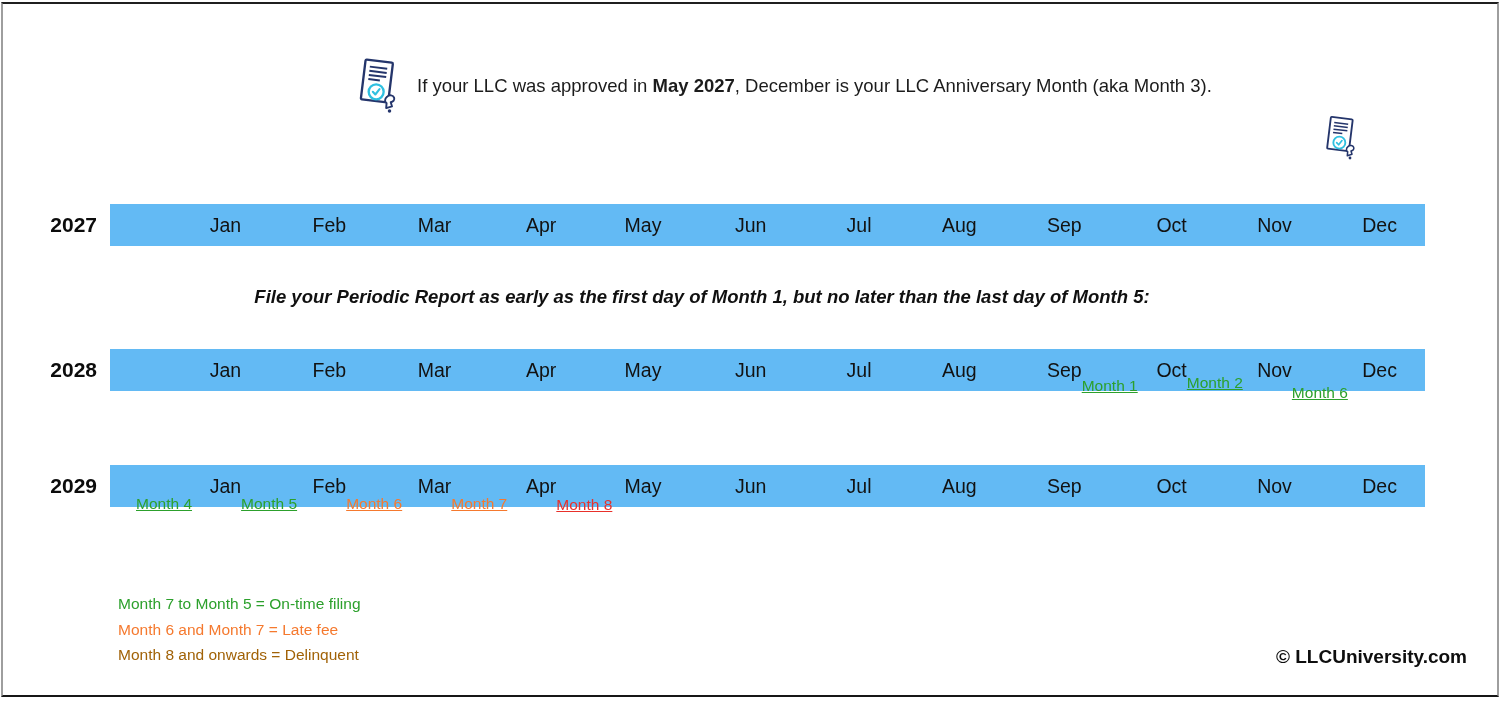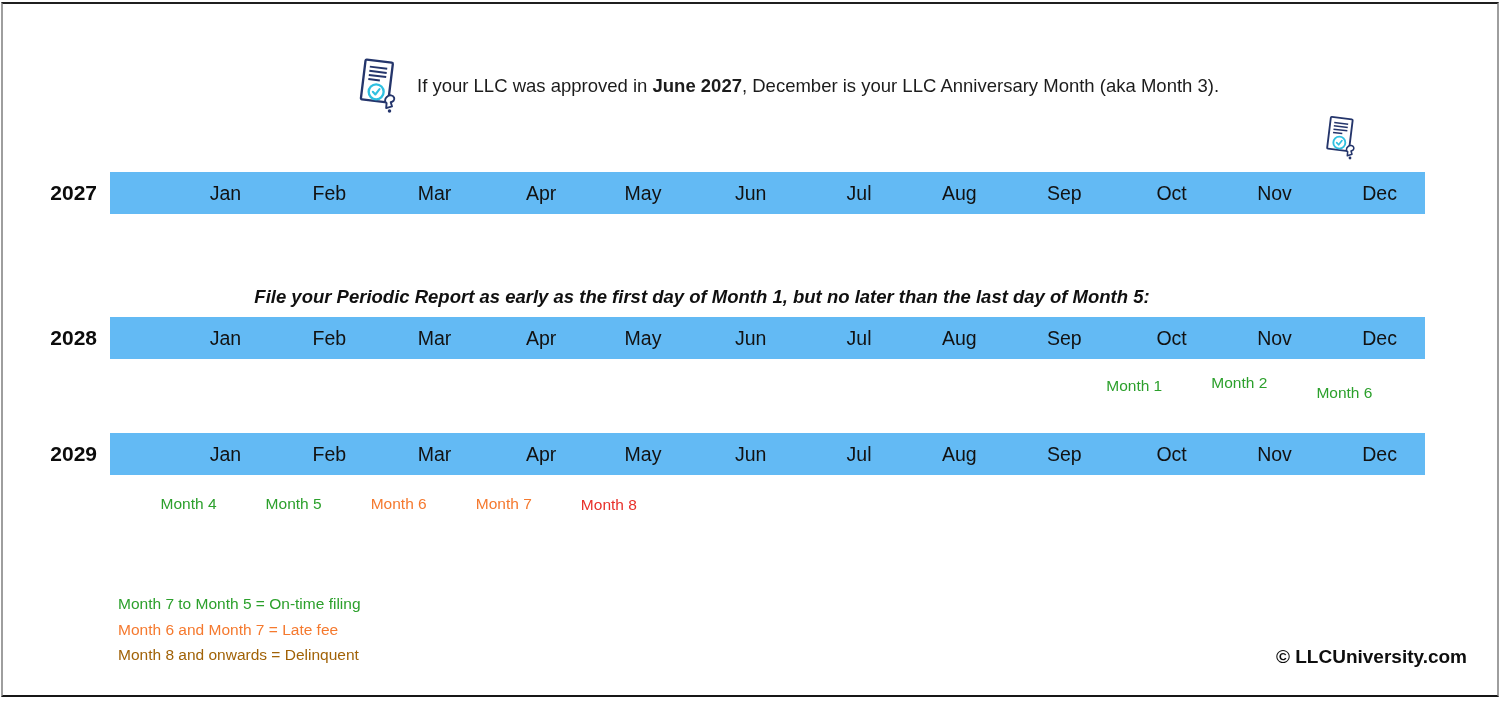--- a/index.html
+++ b/index.html
@@ -17,39 +17,39 @@
   .note-text{font-size:18.5px;color:#1c1c1c;white-space:nowrap;}
   .note-text b{font-weight:bold;}
   .icon-big{width:50px;height:64px;}
   .icon-small{position:absolute;left:1320px;top:113px;width:40px;height:50px;}
   
   .instruction{
     position:absolute;top:266px;left:0;width:1404px;text-align:center;
     font-style:italic;font-weight:bold;font-size:18.5px;color:#101010;white-space:nowrap;margin-top:20px;
   }
   
-  .year-row{position:absolute;left:0;width:1500px;height:42px;}
+  .year-row{position:absolute;left:0;width:1500px;height:42px;margin-top:32px;}
   .year-row.row-0{top:172px;}
   .year-row.row-1{top:317px;padding-left:13px;}
   .year-row.row-2{top:433px;}
   .year{
     position:absolute;left:0;top:0;width:97px;height:42px;line-height:42px;
     text-align:right;font-weight:bold;font-size:21px;color:#0c0c0c;
   }
   .bar{position:absolute;left:110px;top:0;width:1315px;height:42px;}
   .months{display:flex;height:100%;padding:0 28px 0 26px;box-sizing:border-box;}
   .mcell{flex:1;text-align:right;line-height:42px;font-size:19.5px;color:#121212;}
   
   .label-row{
     position:absolute;left:110px;width:1315px;padding:0 28px 0 26px;
     box-sizing:border-box;display:flex;
   }
   .label-row[data-row="1"]{top:377px;}
   .label-row[data-row="2"]{top:495px;}
-  .lcell{flex:1;text-align:center;font-size:15.5px;white-space:nowrap;}
+  .lcell{flex:1;font-size:15.5px;white-space:nowrap;text-decoration:underline;}
   .label-row[data-row="1"] .lcell:nth-child(11){transform:translateY(-3px);}
   .label-row[data-row="1"] .lcell:nth-child(12){transform:translateY(7px);}
   .label-row[data-row="2"] .lcell:nth-child(5){transform:translateY(1px);}
   
   .legend{position:absolute;left:118px;top:591px;font-size:15.5px;line-height:25.5px;}
   
   .copyright{position:absolute;top:646px;right:33px;font-weight:bold;font-size:19px;color:#0e0e0e;}
 </style>
 </head>
 <body>
@@ -63,21 +63,21 @@
       <line x1="19" y1="13" x2="40" y2="13" stroke="#24356b" stroke-width="2.3"></line>
       <line x1="19" y1="18" x2="40" y2="18" stroke="#24356b" stroke-width="2.3"></line>
       <line x1="19" y1="23" x2="40" y2="23" stroke="#24356b" stroke-width="2.3"></line>
       <line x1="19" y1="28" x2="33" y2="28" stroke="#24356b" stroke-width="2.3"></line>
     </g>
     <circle cx="29" cy="42" r="9" fill="#ffffff" stroke="#2fc0e0" stroke-width="2.8"></circle>
     <path d="M25 42 l3 3.2 l5 -6.4" fill="none" stroke="#2fc0e0" stroke-width="2.5" stroke-linecap="round" stroke-linejoin="round"></path>
     <path d="M42 48 c3 -3 7.5 -2 8.5 1 c1 2.8 -1 5 -4 5.5 l1.5 5 l-7 2 l0.5 -6 c-2.5 -1.5 -2.5 -5 0.5 -7.5z" fill="#ffffff" stroke="#24356b" stroke-width="2.3" stroke-linejoin="round"></path>
     <circle cx="45" cy="65" r="2.1" fill="#24356b"></circle>
   </svg>
-  <div class="note-text"><span>If your LLC was approved in </span><b>June 2027</b><span>, December is your LLC Anniversary Month (aka Month 3).</span></div>
+  <div class="note-text"><span>If your LLC was approved in </span><b>May 2027</b><span>, December is your LLC Anniversary Month (aka Month 3).</span></div>
 </div>
 
 <svg class="icon-small" viewBox="0 0 60 70">
   <g transform="rotate(7 30 32)">
     <rect x="13" y="5" width="33" height="48" rx="1.5" fill="#ffffff" stroke="#24356b" stroke-width="2.8"></rect>
     <line x1="19" y1="13" x2="40" y2="13" stroke="#24356b" stroke-width="2.3"></line>
     <line x1="19" y1="18" x2="40" y2="18" stroke="#24356b" stroke-width="2.3"></line>
     <line x1="19" y1="23" x2="40" y2="23" stroke="#24356b" stroke-width="2.3"></line>
     <line x1="19" y1="28" x2="33" y2="28" stroke="#24356b" stroke-width="2.3"></line>
   </g>

